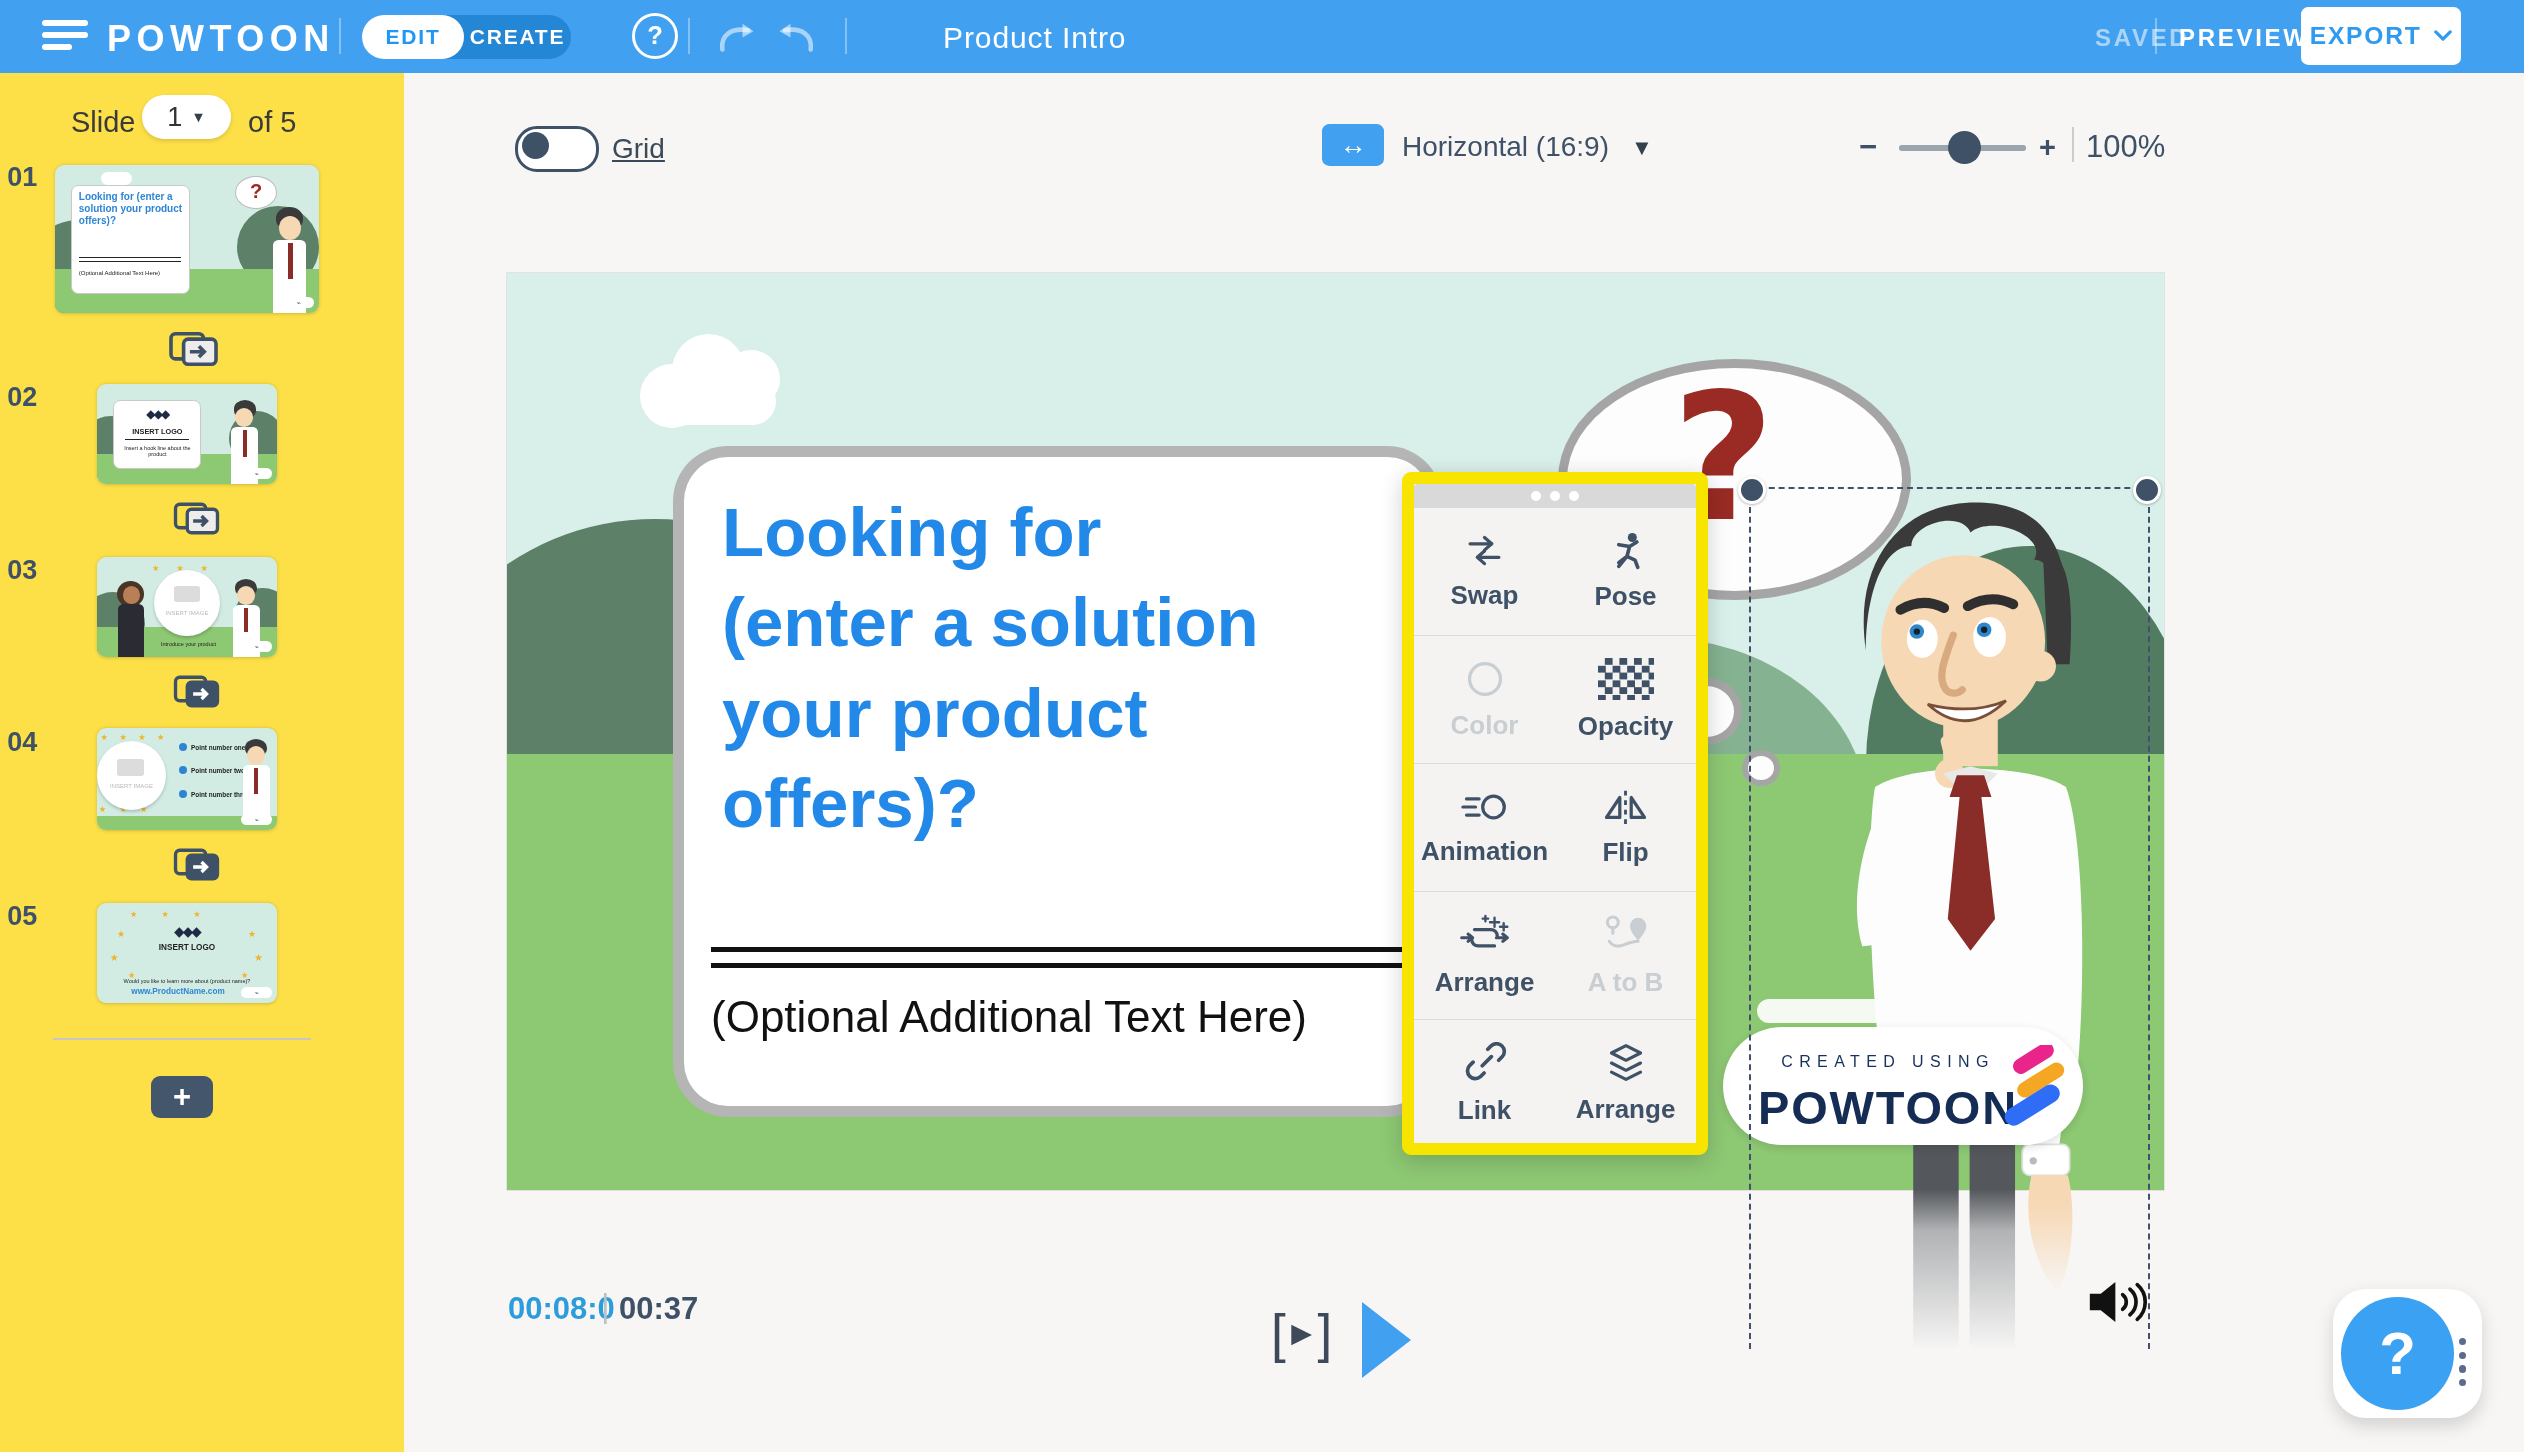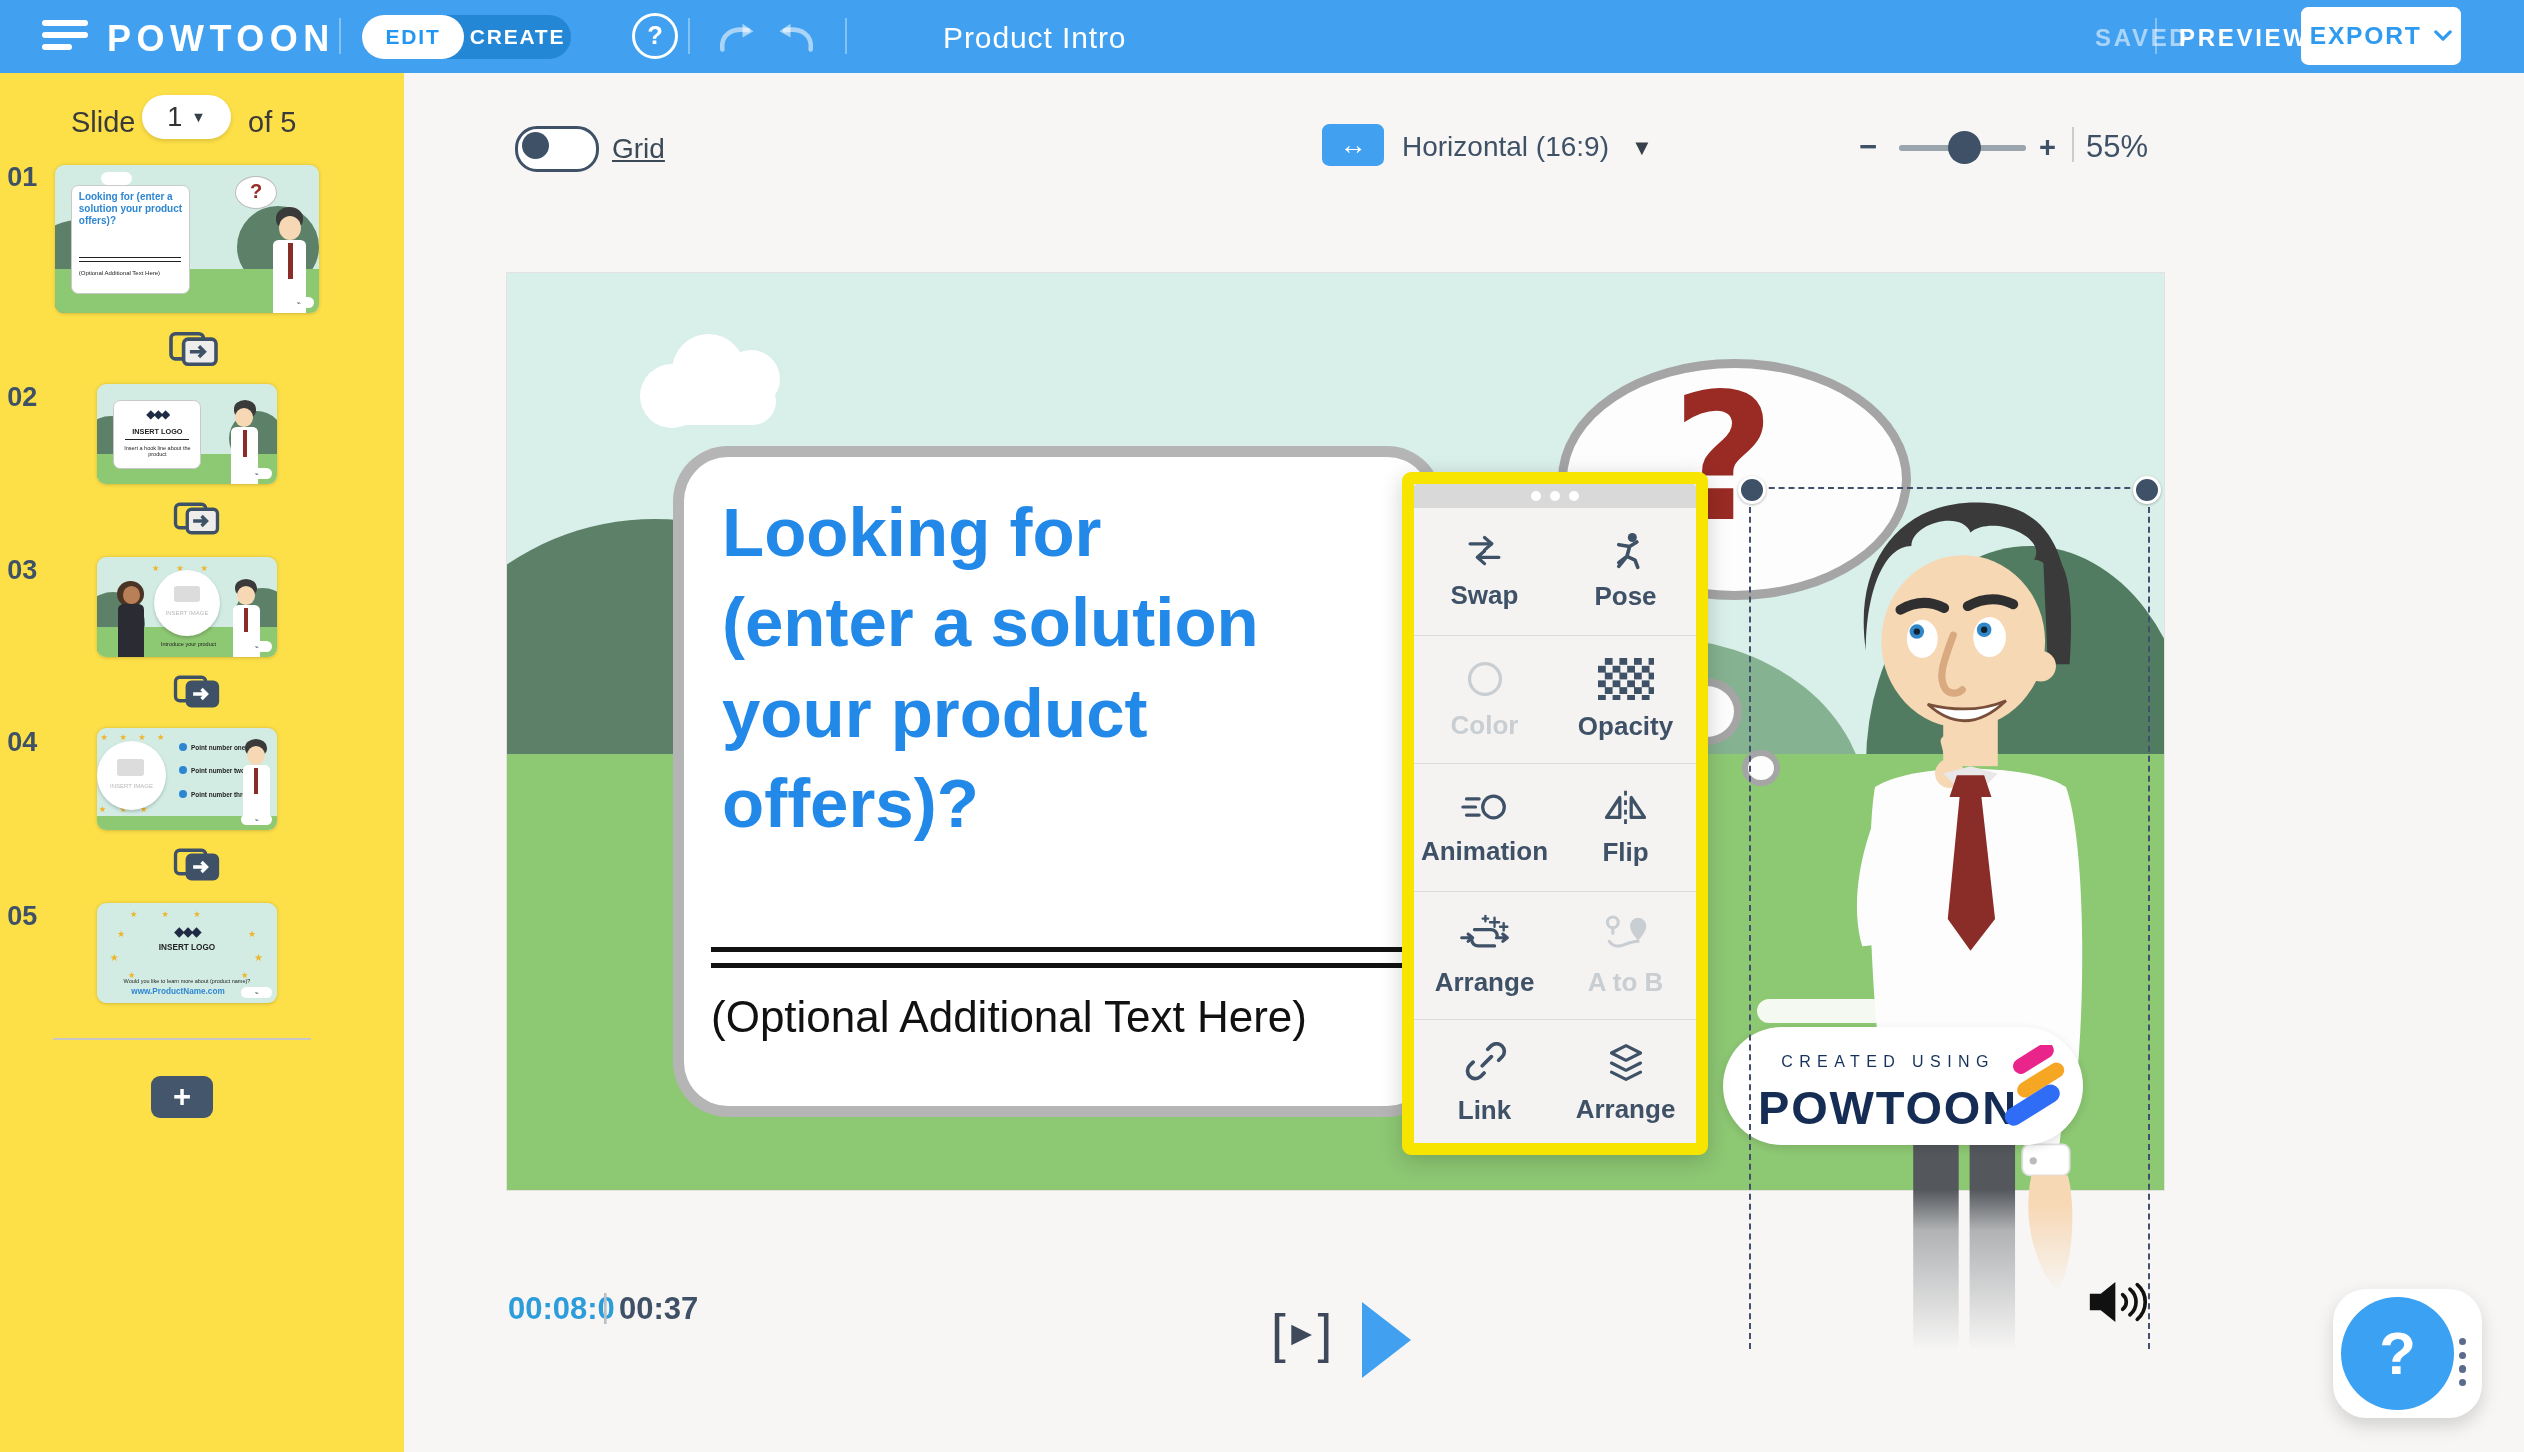--- a/index.html
+++ b/index.html
@@ -338,21 +338,21 @@
   </div>
 <span class="abs grid-label">Grid</span>
 <div class="abs ratio-icon">↔</div>
 <span class="abs ratio-label">Horizontal (16:9)</span>
 <span class="abs ratio-tri">▼</span>
 <span class="abs zoom-minus">−</span>
 <div class="abs zoom-track"></div>
 <div class="abs zoom-knob"></div>
 <span class="abs zoom-plus">+</span>
 <div class="abs zoom-div"></div>
-<span class="abs zoom-val">55%</span>
+<span class="abs zoom-val">100%</span>
 
 <div class="abs canvas">
   <div class="abs hill"></div>
   <div class="abs bush1"></div>
   <div class="abs bush2"></div>
   <div class="abs bush3"></div>
   <div class="abs grass"></div>
   <div class="abs cloud" style="left:133px;top:50px;width:155px;height:105px;">
     <i style="left:0;top:41px;width:64px;height:64px;"></i>
     <i style="left:32px;top:11px;width:73px;height:73px;"></i>

